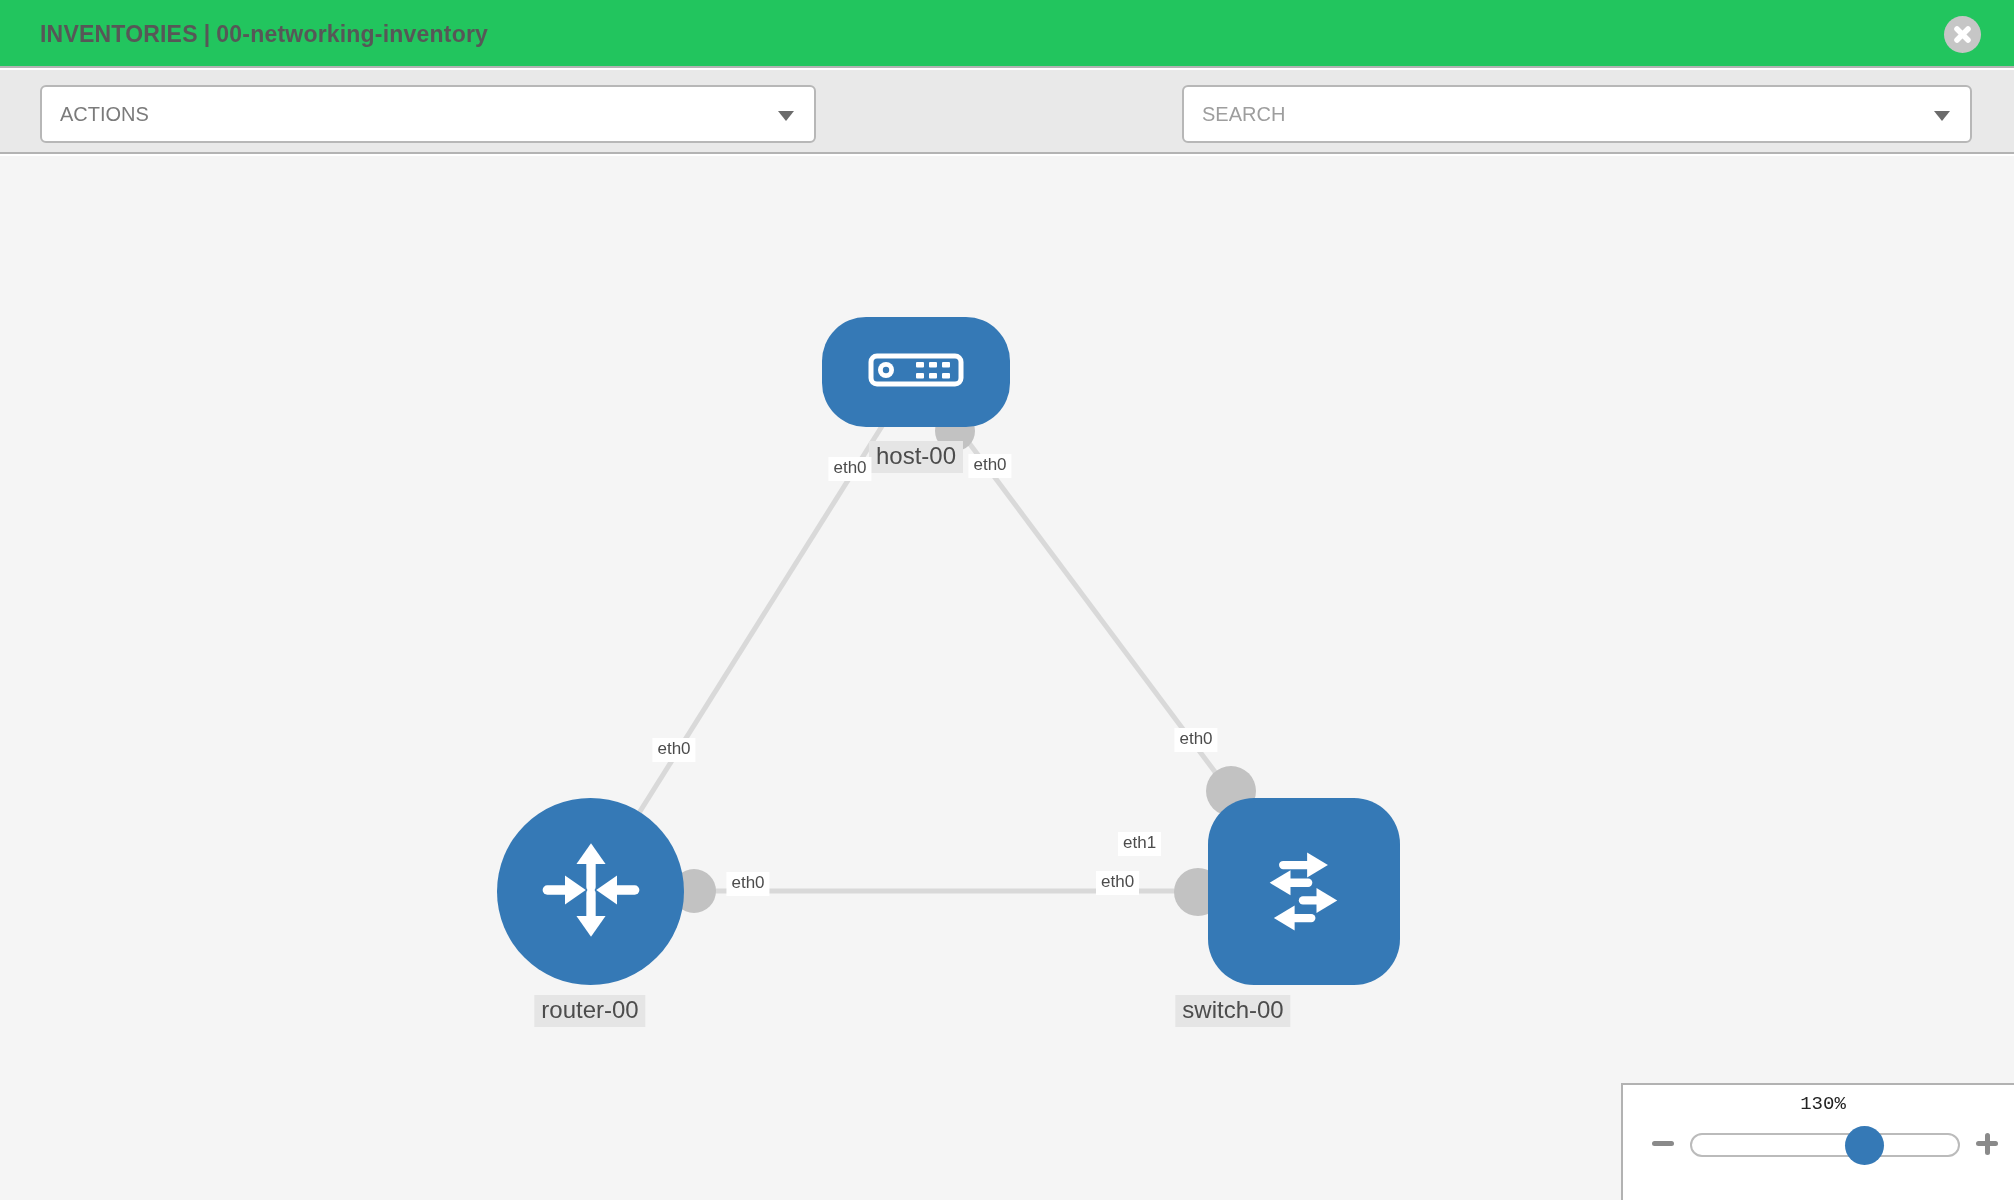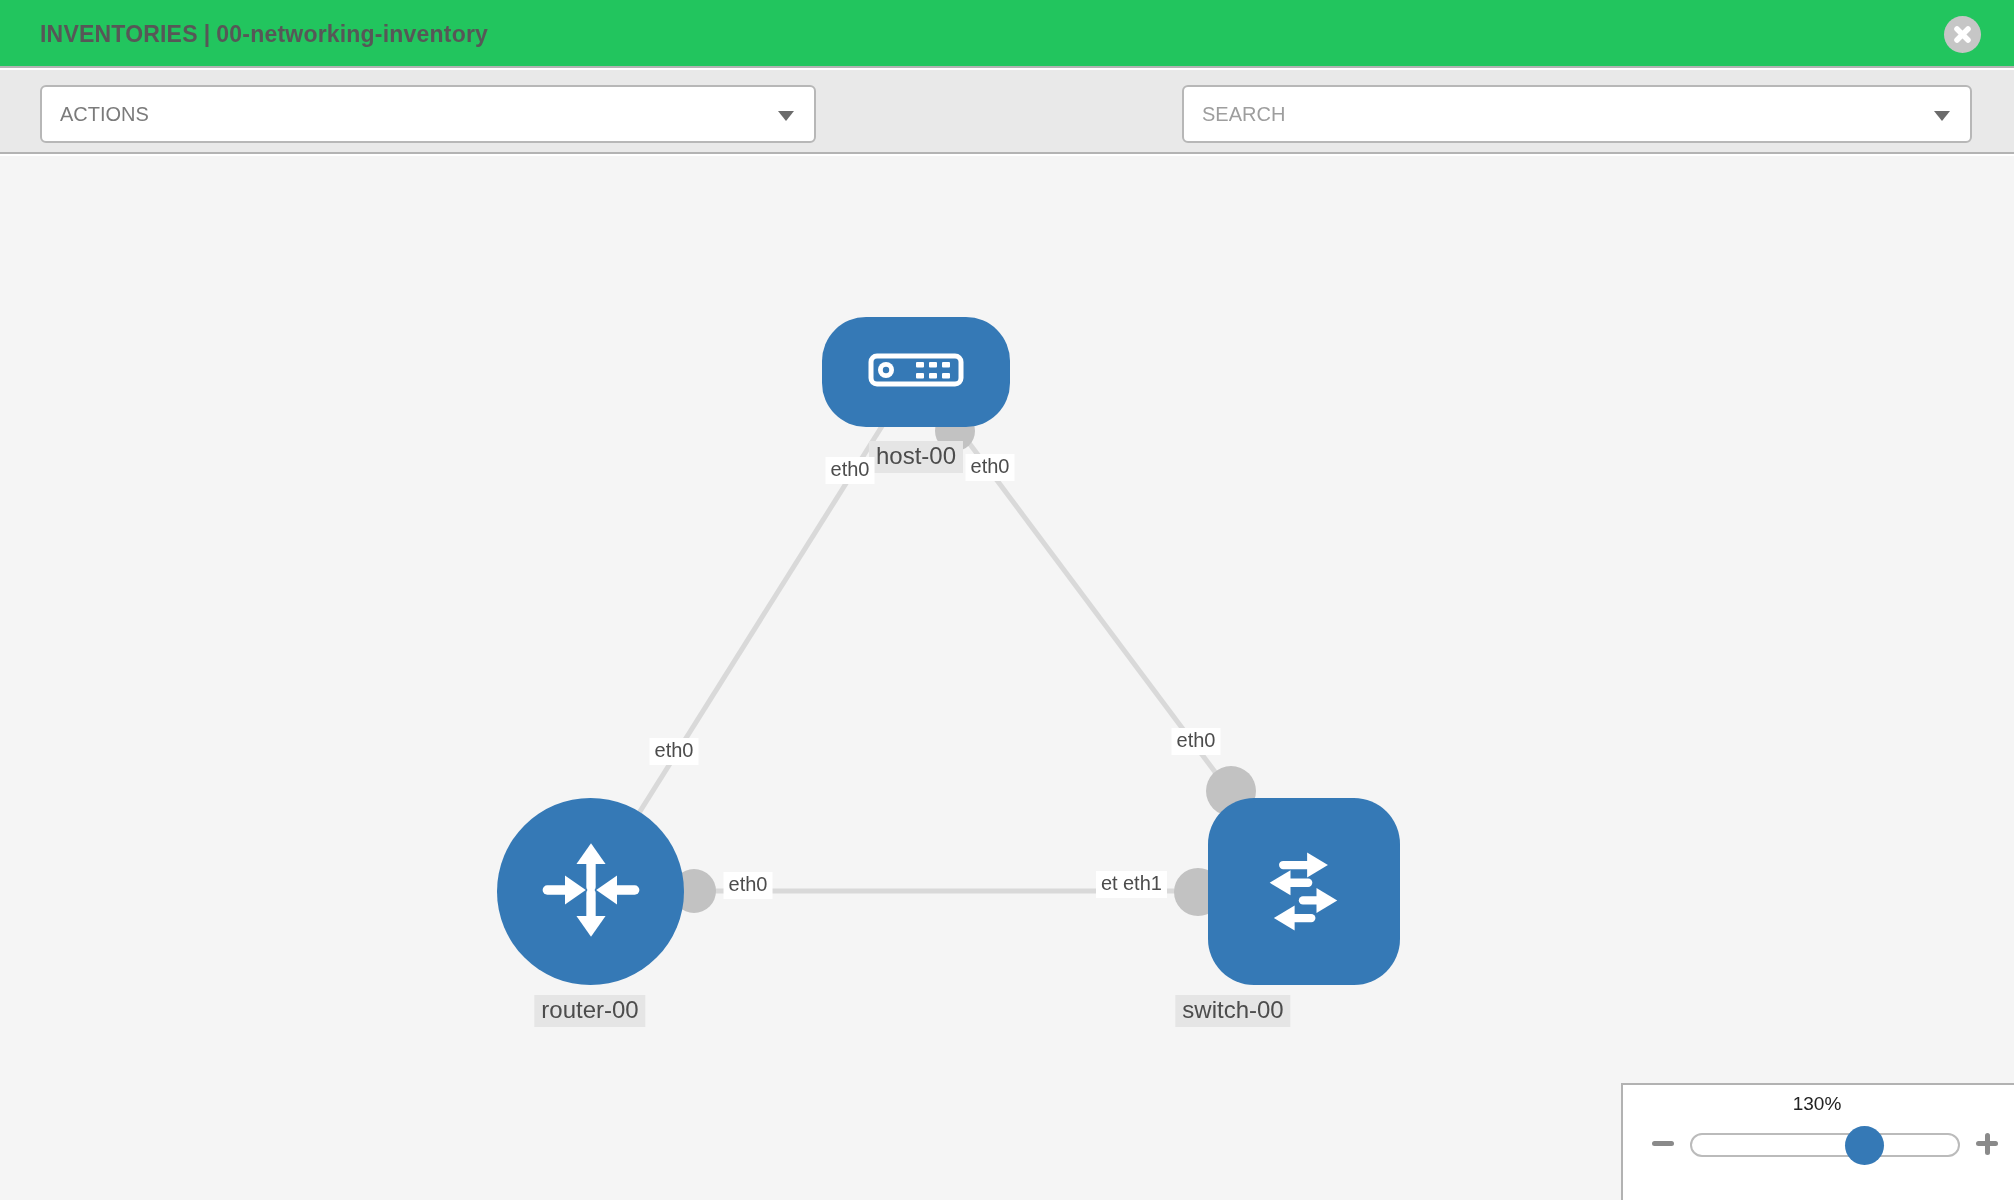--- a/index.html
+++ b/index.html
@@ -103,49 +103,49 @@
     background: #e5e5e5;
     color: #4c4c4c;
     font-size: 24px;
     padding: 1px 7px 3px 7px;
     white-space: nowrap;
   }
   .iface-label {
     position: absolute;
     background: #ffffff;
     color: #4c4c4c;
-    font-size: 20px;
+    font-size: 17px;
     padding: 1px 5px 3px 5px;
     white-space: nowrap;
   }
   .centered { transform: translateX(-50%); }
 
   .lbl-host   { left: 916px;  top: 441px; }
   .lbl-router { left: 590px;  top: 995px; }
   .lbl-switch { left: 1233px; top: 995px; }
 
   .eth-a { left: 850px;  top: 457px; }
   .eth-b { left: 674px;  top: 738px; }
   .eth-c { left: 990px;  top: 454px; }
   .eth-d { left: 1196px; top: 728px; }
   .eth-e { left: 748px;  top: 872px; }
   .eth-f-back  { left: 1096px; top: 871px; transform: none; }
-  .eth-f-front { left: 1118px; top: 871px; transform: none; z-index: 5; }
+  .eth-f-front { left: 1118px; top: 832px; transform: none; z-index: 5; }
 
   
   .zoom-panel {
     position: absolute; left: 1621px; top: 1083px;
     width: 395px; height: 119px;
     background: #ffffff;
     border: 2px solid #b2b2b2;
   }
   .zoom-value {
-    position: absolute; left: 59px; top: 8px; width: 270px;
+    position: absolute; left: 65px; top: 8px; width: 270px;
     text-align: center;
-    font-size: 19px; color: #222222;
+    font-size: 19px; color: #222222; font-family: Liberation Mono, monospace;
   }
   .zoom-minus, .zoom-plus {
     position: absolute; top: 44px;
     width: 28px; height: 28px; cursor: pointer;
   }
   .zoom-minus { left: 26px; }
   .zoom-plus  { left: 350px; }
   .zoom-minus .bar-h, .zoom-plus .bar-h {
     position: absolute; left: 3px; top: 12px;
     width: 22px; height: 5px; border-radius: 3px; background: #8a8a8a;

